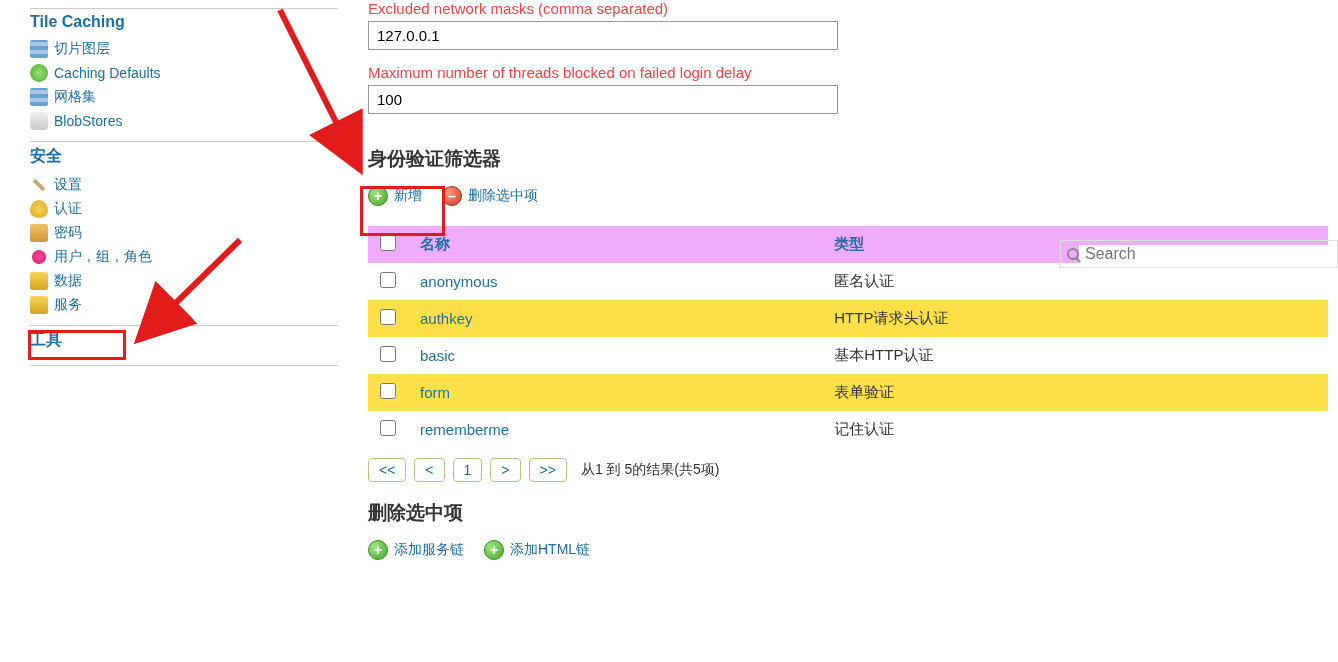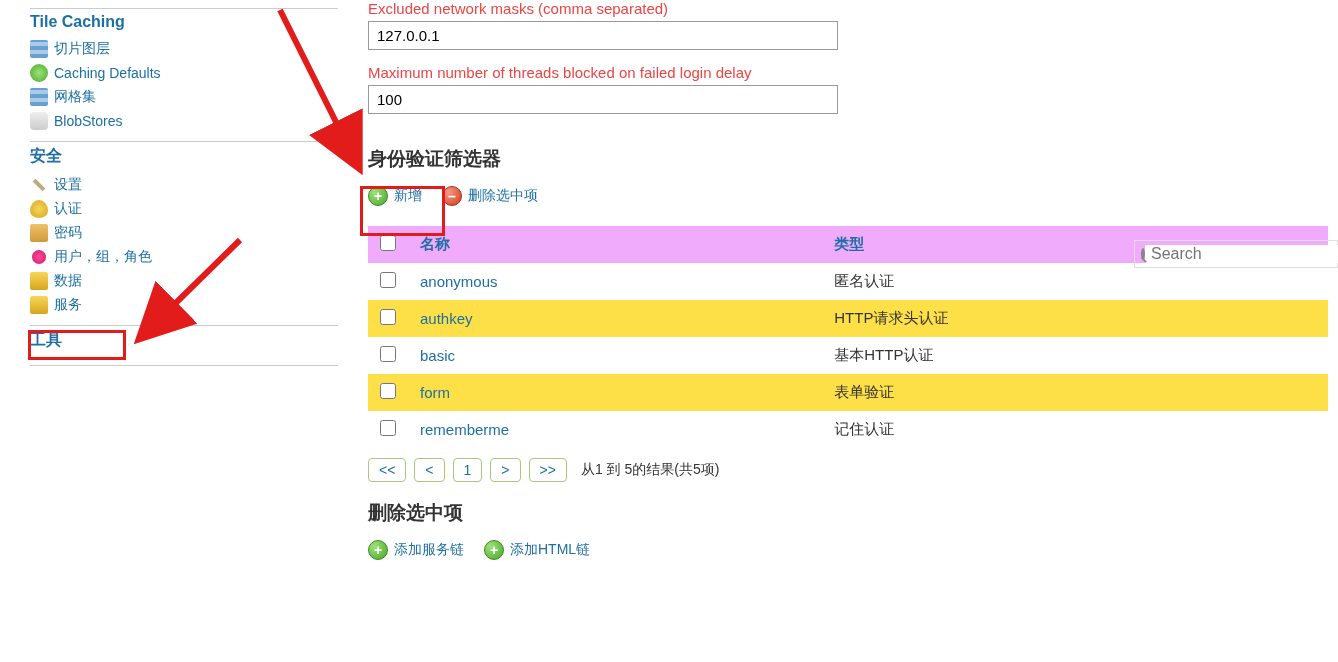--- a/index.html
+++ b/index.html
@@ -16,21 +16,21 @@
 
 .field-label { color: #ef4444; font-size: 15px; margin-bottom: 4px; }
 .text-input { width: 470px; padding: 5px 8px; border: 1px solid #999; font-size: 15px; margin-bottom: 14px; }
 .section-heading { font-size: 19px; font-weight: bold; color: #333; margin: 18px 0 14px 0; }
 .action-bar { display: flex; gap: 20px; align-items: center; margin-bottom: 20px; }
 .action-link { display: flex; align-items: center; gap: 6px; color: #1d6fa5; text-decoration: none; cursor: pointer; }
 .circle-btn { width: 20px; height: 20px; border-radius: 50%; display: inline-flex; align-items: center; justify-content: center; color: #fff; font-weight: bold; font-size: 14px; }
 .circle-add { background: radial-gradient(circle at 30% 30%, #9de27a, #4aa82a); border: 1px solid #3a8a20; }
 .circle-remove { background: radial-gradient(circle at 30% 30%, #f39b8a, #d23c1a); border: 1px solid #a82c10; }
 
-.search-wrap { position: absolute; right: 0; top: 240px; display: flex; align-items: center; border: 1px solid #e0e0e0; padding: 4px 6px; width: 204px; }
+.search-wrap { position: absolute; right: 0; top: 240px; display: flex; align-items: center; border: 1px solid #e0e0e0; padding: 4px 6px; width: 278px; }
 .search-wrap input { border: none; outline: none; font-size: 16px; color: #999; flex: 1; padding-left: 6px; }
 
 table { width: 960px; border-collapse: collapse; margin-top: 4px; }
 th { background: #f0abfc; text-align: left; padding: 9px 12px; color: #1d6fa5; font-weight: bold; font-size: 15px; }
 td { padding: 9px 12px; font-size: 15px; }
 tr.odd td { background: #fff; }
 tr.even td { background: #fde047; }
 td.name a { color: #1d6fa5; text-decoration: none; }
 td.chk, th.chk { width: 40px; text-align: center; }
 input[type=checkbox] { width: 16px; height: 16px; }

